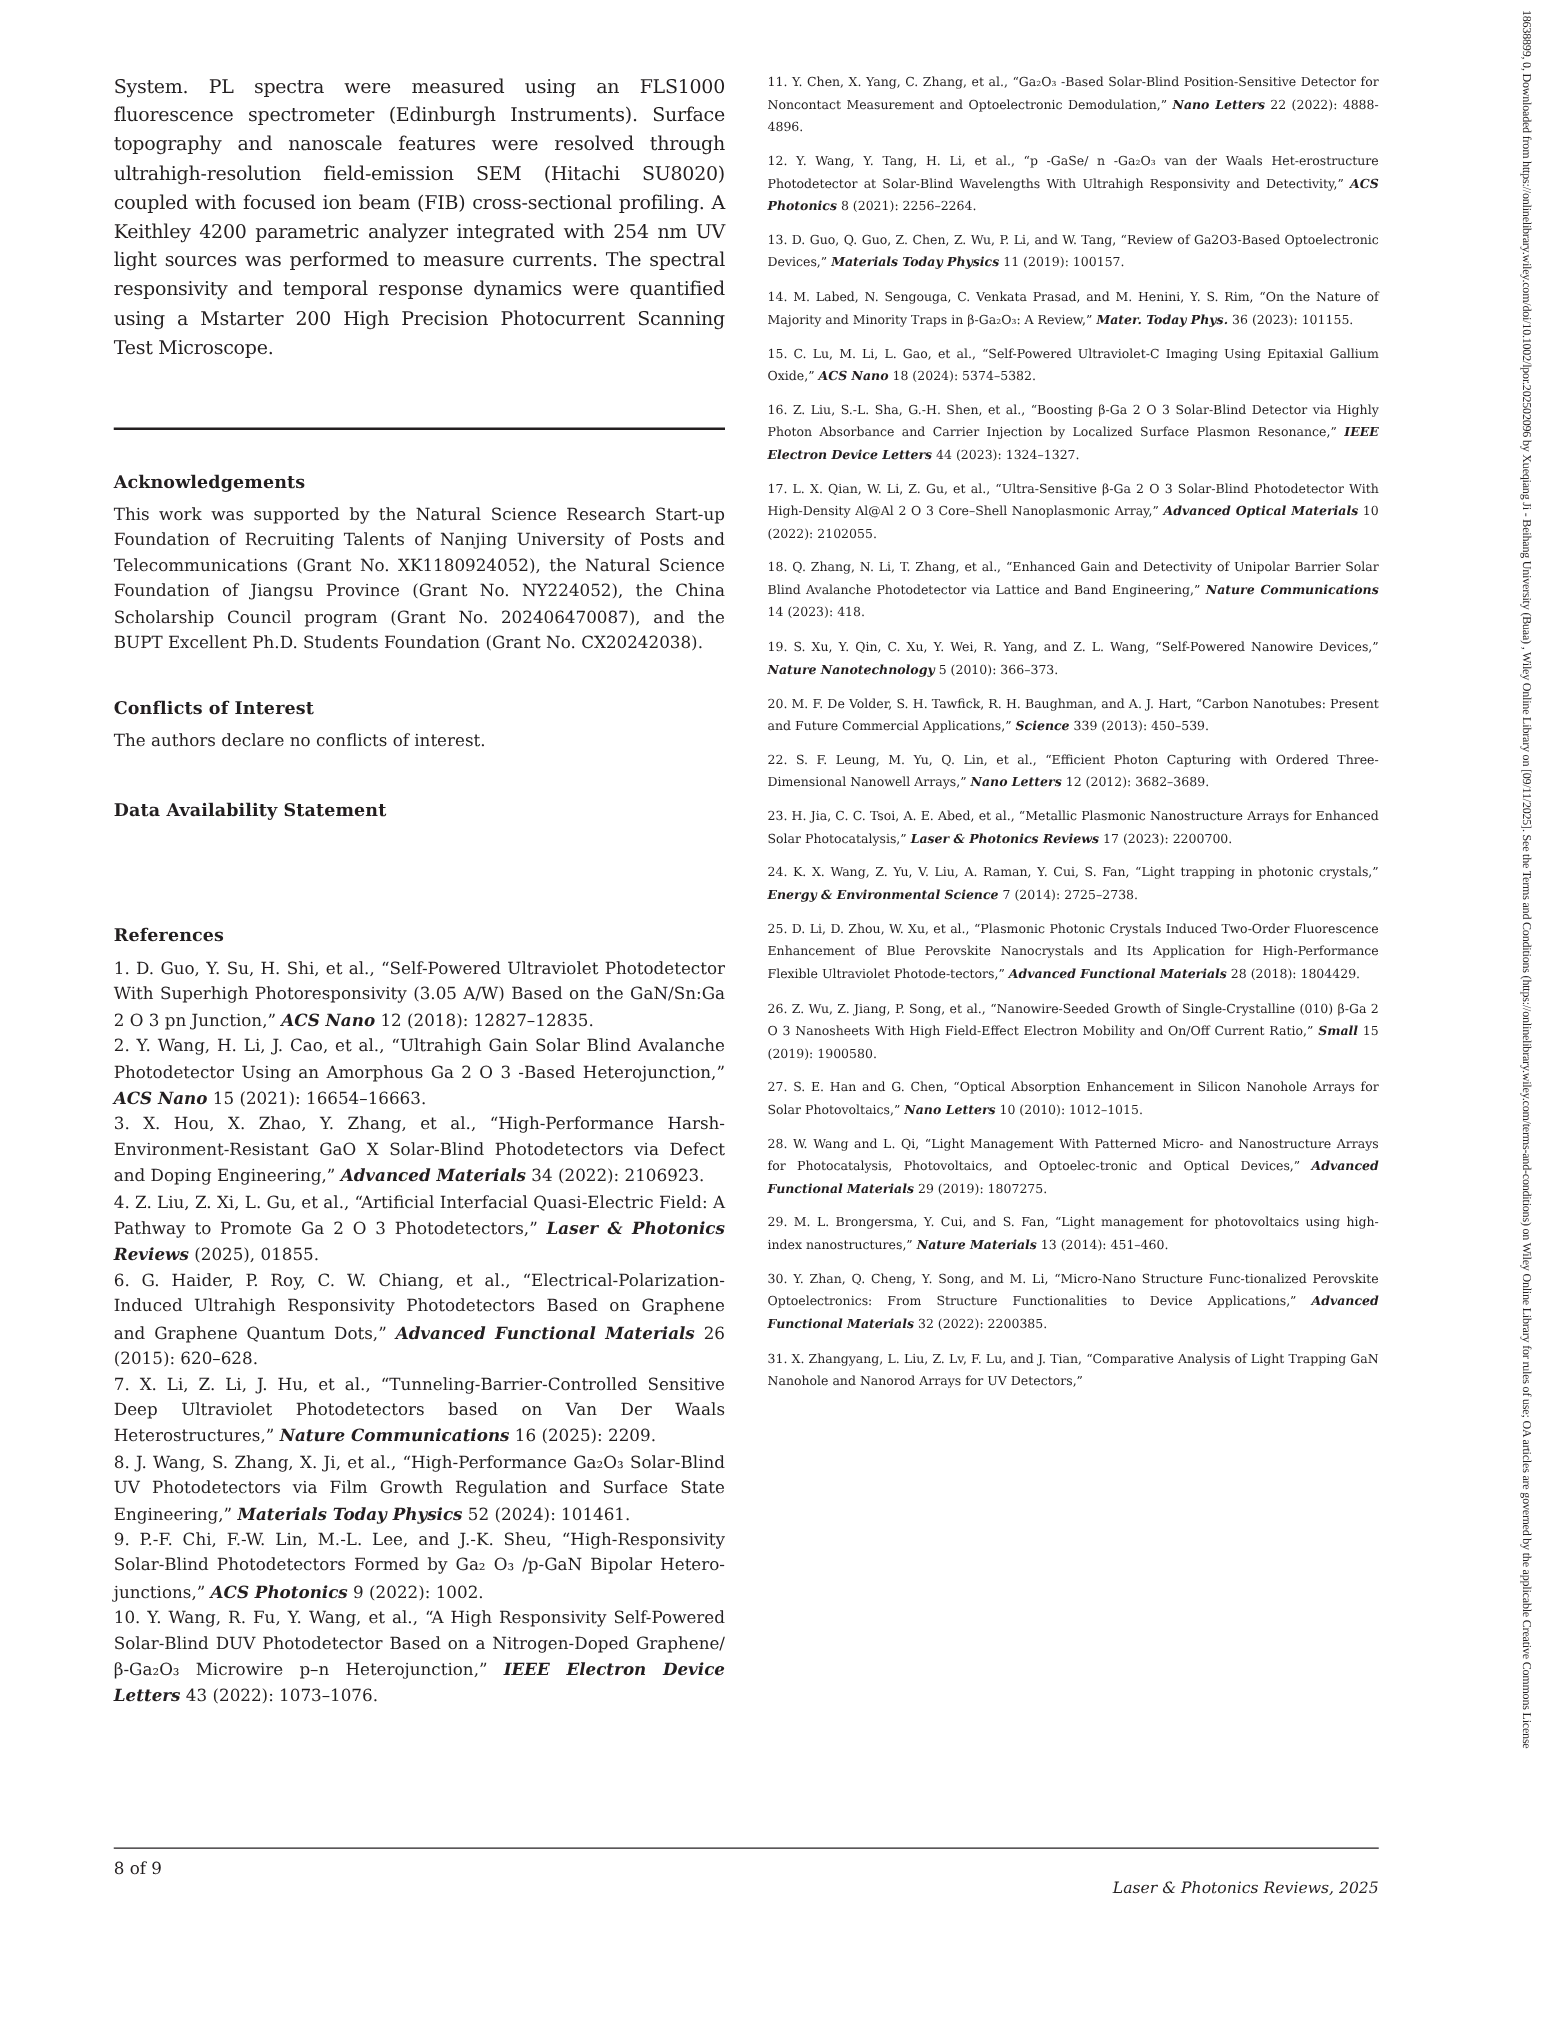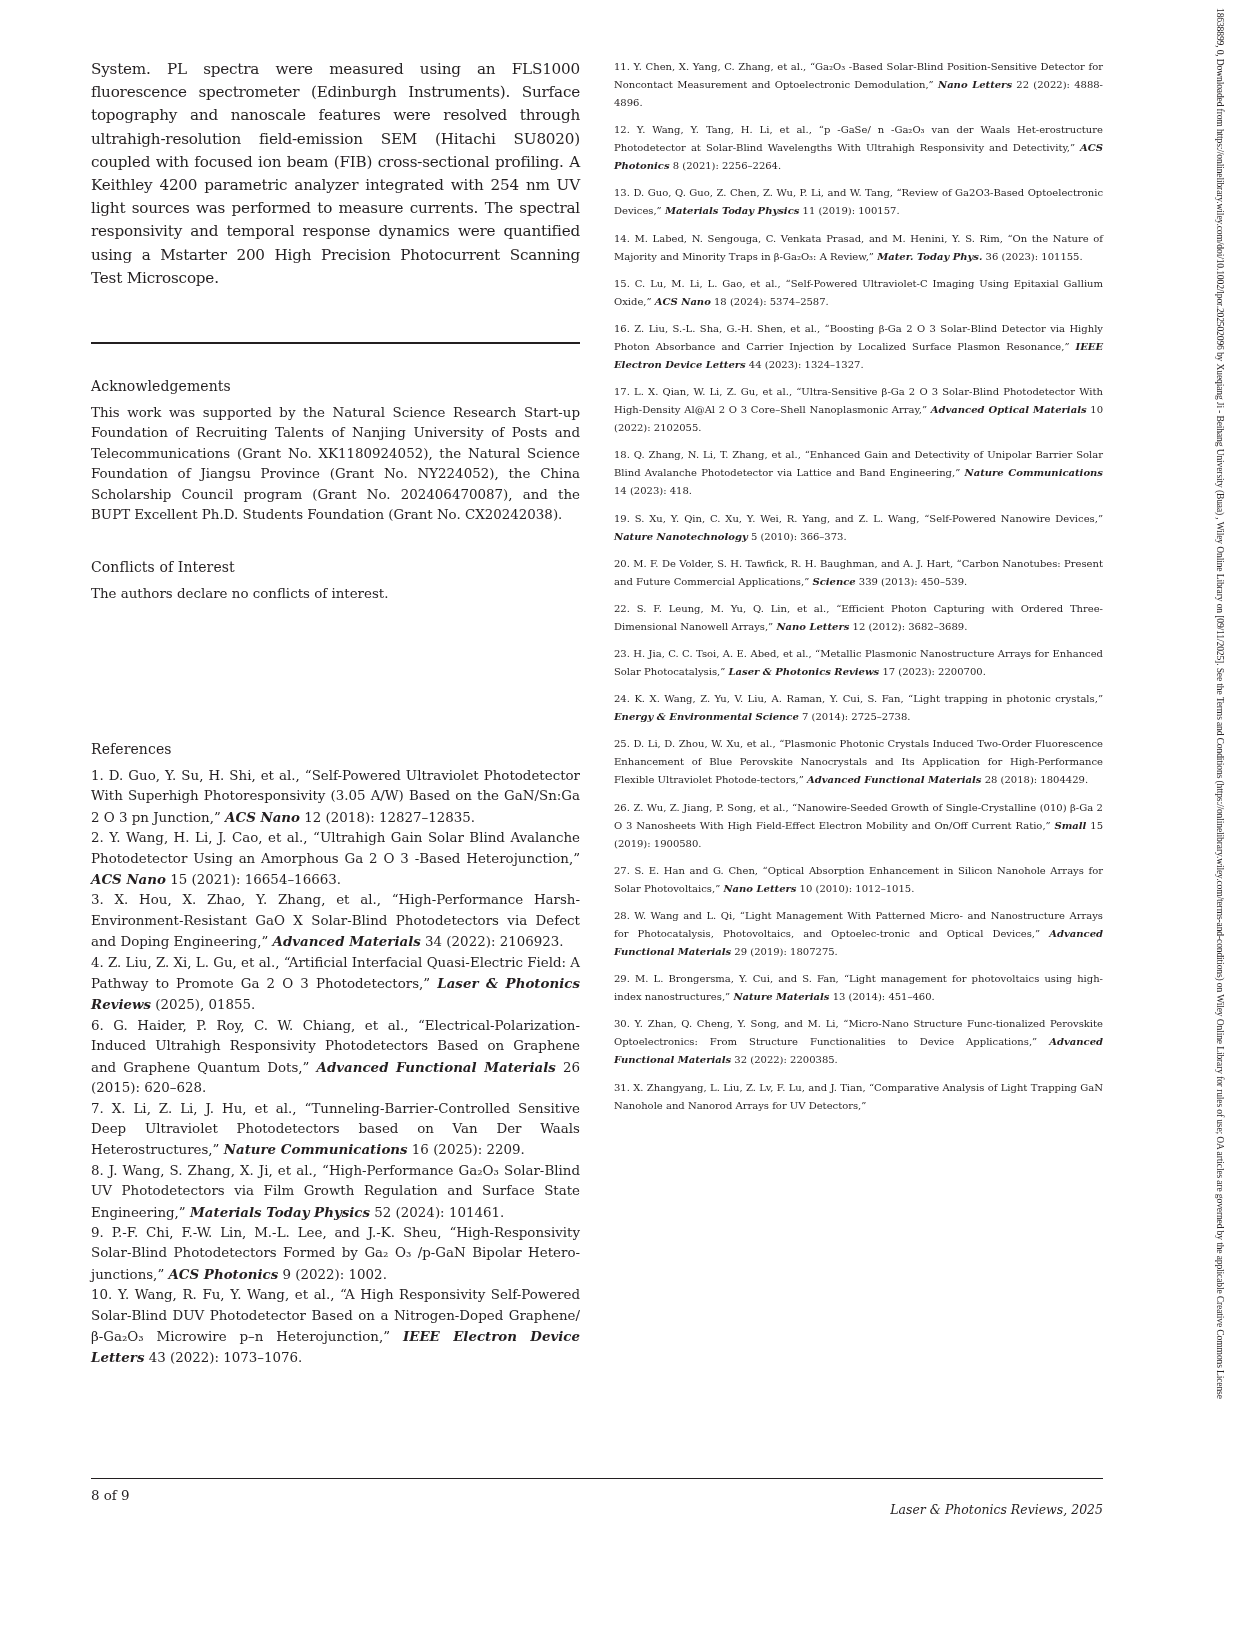--- a/index.html
+++ b/index.html
@@ -4,21 +4,21 @@
 <style>
   html, body { margin: 0; padding: 0; background: #ffffff; }
   body { width: 1241px; height: 1630px; position: relative; overflow: hidden;
          font-family: "DejaVu Serif", "Liberation Serif", serif; color: #231f20; }
   .col { position: absolute; top: 58px; font-size: 13.4px; line-height: 20.4px; }
   .col-left { left: 91px; width: 489px; }
   .col-right { left: 614px; width: 489px; }
   .intro { font-size: 15.2px; line-height: 23.2px; text-align: justify; margin: 0; letter-spacing: -0.2px; }
   .rule { position: absolute; left: 91px; top: 342px; width: 489px; height: 2px; background: #231f20; }
   .section { position: absolute; left: 91px; width: 489px; }
-  .section h3 { font-size: 14px; font-weight: normal; margin: 0 0 7px 0; line-height: 20px; letter-spacing: 0.1px; }
+  .section h3 { font-size: 14px; font-weight: bold; margin: 0 0 7px 0; line-height: 20px; letter-spacing: 0.1px; }
   .section p { margin: 0; text-align: justify; font-size: 13.4px; line-height: 20.4px; }
   .ref { margin: 0 0 9.2px 0; text-align: justify; font-size: 10px; line-height: 18px; }
   .ref i { font-weight: bold; font-style: italic; }
   .footer { position: absolute; top: 1478px; left: 91px; width: 1012px; border-top: 1.5px solid #231f20; }
   .footer-left { position: absolute; left: 0; top: 9px; font-size: 13.4px; }
   .footer-right { position: absolute; right: 0; top: 23px; font-size: 12.5px; font-style: italic; }
   .sidebar { position: absolute; left: 1212px; top: 8px; width: 1614px; height: 16px;
              transform-origin: 0 0; transform: translate(16px, 0) rotate(90deg);
              font-family: "Liberation Serif", serif; font-size: 9.6px; line-height: 16px; white-space: nowrap;
              color: #231f20; letter-spacing: -0.15px; }
@@ -36,20 +36,21 @@
   <h3>Acknowledgements</h3>
   <p>This work was supported by the Natural Science Research Start-up Foundation of Recruiting Talents of Nanjing University of Posts and Telecommunications (Grant No. XK1180924052), the Natural Science Foundation of Jiangsu Province (Grant No. NY224052), the China Scholarship Council program (Grant No. 202406470087), and the BUPT Excellent Ph.D. Students Foundation (Grant No. CX20242038).</p>
 </div>
 
 <div class="section" style="top:557px;">
   <h3>Conflicts of Interest</h3>
   <p>The authors declare no conflicts of interest.</p>
 </div>
 
 <div class="section" style="top:639px;">
+  <h3>Data Availability Statement</h3>
 </div>
 
 <div class="section" style="top:739px;">
   <h3>References</h3>
   <div id="refs-left">
       <p class="ref"><span>1. D. Guo, Y. Su, H. Shi, et al., “Self-Powered Ultraviolet Photodetector With Superhigh Photoresponsivity (3.05 A/W) Based on the GaN/Sn:Ga 2 O 3 pn Junction,” </span><i>ACS Nano</i><span> 12 (2018): 12827–12835.</span></p>
       <p class="ref"><span>2. Y. Wang, H. Li, J. Cao, et al., “Ultrahigh Gain Solar Blind Avalanche Photodetector Using an Amorphous Ga 2 O 3 -Based Heterojunction,” </span><i>ACS Nano</i><span> 15 (2021): 16654–16663.</span></p>
       <p class="ref"><span>3. X. Hou, X. Zhao, Y. Zhang, et al., “High-Performance Harsh-Environment-Resistant GaO X Solar-Blind Photodetectors via Defect and Doping Engineering,” </span><i>Advanced Materials</i><span> 34 (2022): 2106923.</span></p>
       <p class="ref"><span>4. Z. Liu, Z. Xi, L. Gu, et al., “Artificial Interfacial Quasi-Electric Field: A Pathway to Promote Ga 2 O 3 Photodetectors,” </span><i>Laser &amp; Photonics Reviews</i><span> (2025), 01855.</span></p>
       <p class="ref"><span>6. G. Haider, P. Roy, C. W. Chiang, et al., “Electrical-Polarization-Induced Ultrahigh Responsivity Photodetectors Based on Graphene and Graphene Quantum Dots,” </span><i>Advanced Functional Materials</i><span> 26 (2015): 620–628.</span></p>
@@ -59,21 +60,21 @@
       <p class="ref"><span>10. Y. Wang, R. Fu, Y. Wang, et al., “A High Responsivity Self-Powered Solar-Blind DUV Photodetector Based on a Nitrogen-Doped Graphene/β-Ga₂O₃ Microwire p–n Heterojunction,” </span><i>IEEE Electron Device Letters</i><span> 43 (2022): 1073–1076.</span></p>
     </div>
 </div>
 
 <div class="col col-right">
   <div id="refs-right">
       <p class="ref"><span>11. Y. Chen, X. Yang, C. Zhang, et al., “Ga₂O₃ -Based Solar-Blind Position-Sensitive Detector for Noncontact Measurement and Optoelectronic Demodulation,” </span><i>Nano Letters</i><span> 22 (2022): 4888-4896.</span></p>
       <p class="ref"><span>12. Y. Wang, Y. Tang, H. Li, et al., “p -GaSe/ n -Ga₂O₃ van der Waals Het-erostructure Photodetector at Solar-Blind Wavelengths With Ultrahigh Responsivity and Detectivity,” </span><i>ACS Photonics</i><span> 8 (2021): 2256–2264.</span></p>
       <p class="ref"><span>13. D. Guo, Q. Guo, Z. Chen, Z. Wu, P. Li, and W. Tang, “Review of Ga2O3-Based Optoelectronic Devices,” </span><i>Materials Today Physics</i><span> 11 (2019): 100157.</span></p>
       <p class="ref"><span>14. M. Labed, N. Sengouga, C. Venkata Prasad, and M. Henini, Y. S. Rim, “On the Nature of Majority and Minority Traps in β-Ga₂O₃: A Review,” </span><i>Mater. Today Phys.</i><span> 36 (2023): 101155.</span></p>
-      <p class="ref"><span>15. C. Lu, M. Li, L. Gao, et al., “Self-Powered Ultraviolet-C Imaging Using Epitaxial Gallium Oxide,” </span><i>ACS Nano</i><span> 18 (2024): 5374–2587.</span></p>
+      <p class="ref"><span>15. C. Lu, M. Li, L. Gao, et al., “Self-Powered Ultraviolet-C Imaging Using Epitaxial Gallium Oxide,” </span><i>ACS Nano</i><span> 18 (2024): 5374–5382.</span></p>
       <p class="ref"><span>16. Z. Liu, S.-L. Sha, G.-H. Shen, et al., “Boosting β-Ga 2 O 3 Solar-Blind Detector via Highly Photon Absorbance and Carrier Injection by Localized Surface Plasmon Resonance,” </span><i>IEEE Electron Device Letters</i><span> 44 (2023): 1324–1327.</span></p>
       <p class="ref"><span>17. L. X. Qian, W. Li, Z. Gu, et al., “Ultra-Sensitive β-Ga 2 O 3 Solar-Blind Photodetector With High-Density Al@Al 2 O 3 Core–Shell Nanoplasmonic Array,” </span><i>Advanced Optical Materials</i><span> 10 (2022): 2102055.</span></p>
       <p class="ref"><span>18. Q. Zhang, N. Li, T. Zhang, et al., “Enhanced Gain and Detectivity of Unipolar Barrier Solar Blind Avalanche Photodetector via Lattice and Band Engineering,” </span><i>Nature Communications</i><span> 14 (2023): 418.</span></p>
       <p class="ref"><span>19. S. Xu, Y. Qin, C. Xu, Y. Wei, R. Yang, and Z. L. Wang, “Self-Powered Nanowire Devices,” </span><i>Nature Nanotechnology</i><span> 5 (2010): 366–373.</span></p>
       <p class="ref"><span>20. M. F. De Volder, S. H. Tawfick, R. H. Baughman, and A. J. Hart, “Carbon Nanotubes: Present and Future Commercial Applications,” </span><i>Science</i><span> 339 (2013): 450–539.</span></p>
       <p class="ref"><span>22. S. F. Leung, M. Yu, Q. Lin, et al., “Efficient Photon Capturing with Ordered Three-Dimensional Nanowell Arrays,” </span><i>Nano Letters</i><span> 12 (2012): 3682–3689.</span></p>
       <p class="ref"><span>23. H. Jia, C. C. Tsoi, A. E. Abed, et al., “Metallic Plasmonic Nanostructure Arrays for Enhanced Solar Photocatalysis,” </span><i>Laser &amp; Photonics Reviews</i><span> 17 (2023): 2200700.</span></p>
       <p class="ref"><span>24. K. X. Wang, Z. Yu, V. Liu, A. Raman, Y. Cui, S. Fan, “Light trapping in photonic crystals,” </span><i>Energy &amp; Environmental Science</i><span> 7 (2014): 2725–2738.</span></p>
       <p class="ref"><span>25. D. Li, D. Zhou, W. Xu, et al., “Plasmonic Photonic Crystals Induced Two-Order Fluorescence Enhancement of Blue Perovskite Nanocrystals and Its Application for High-Performance Flexible Ultraviolet Photode-tectors,” </span><i>Advanced Functional Materials</i><span> 28 (2018): 1804429.</span></p>
       <p class="ref"><span>26. Z. Wu, Z. Jiang, P. Song, et al., “Nanowire-Seeded Growth of Single-Crystalline (010) β-Ga 2 O 3 Nanosheets With High Field-Effect Electron Mobility and On/Off Current Ratio,” </span><i>Small</i><span> 15 (2019): 1900580.</span></p>

